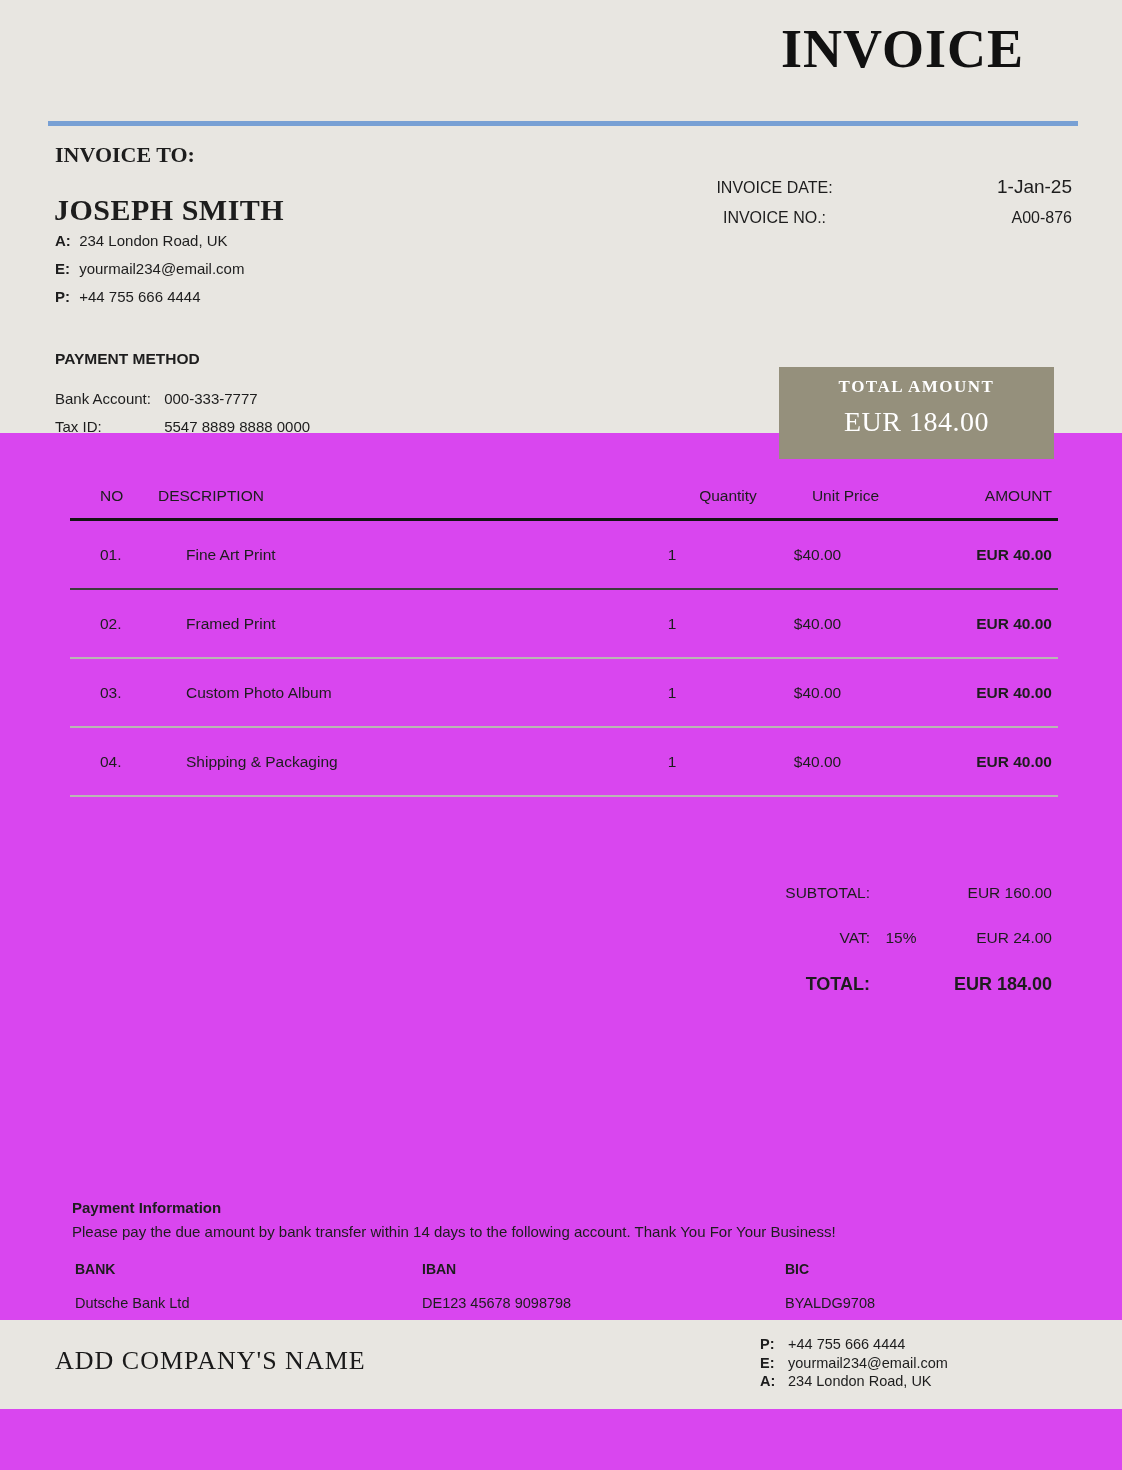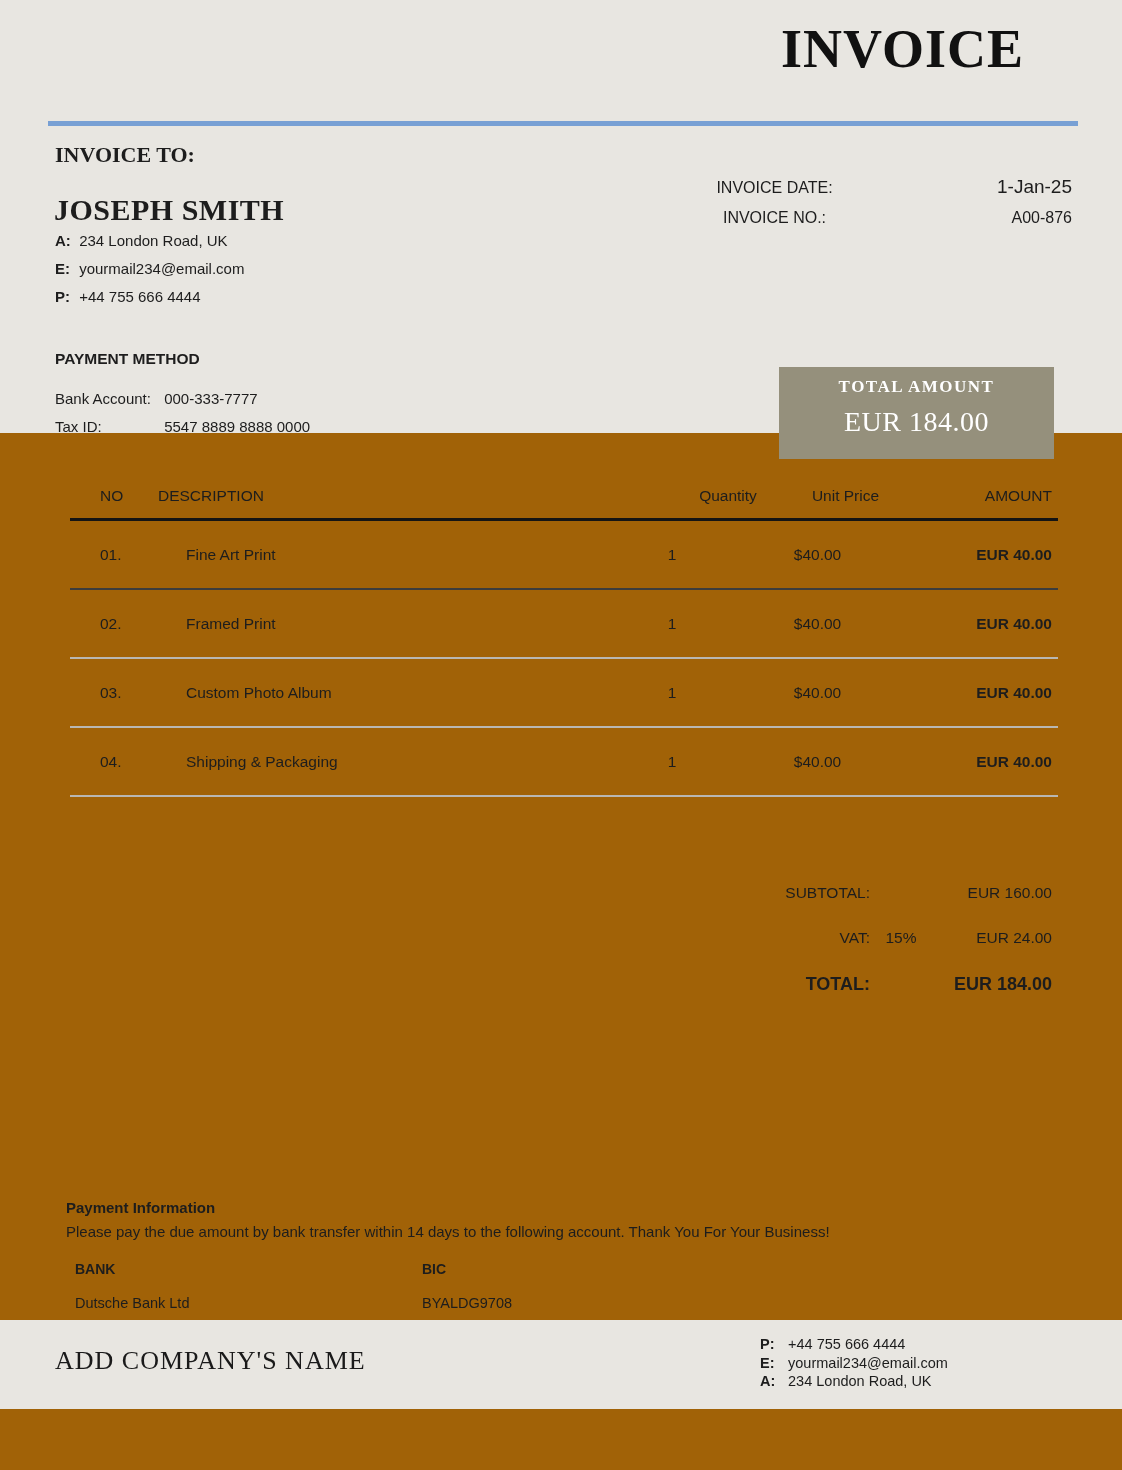--- a/index.html
+++ b/index.html
@@ -1,17 +1,17 @@
 <!DOCTYPE html>
 <html><head>
 <meta charset="utf-8">
 <style>
   html,body { margin:0; padding:0; background:#ffffff; }
   .page {
-    position:relative; width:1122px; height:1470px; background:#a16207;
+    position:relative; width:1122px; height:1470px; background:#d946ef;
     font-family:"Liberation Sans", sans-serif; color:#1d1d1d; overflow:hidden;
   }
   .top-band { position:absolute; left:0; top:0; width:1122px; height:433px; background:#e8e6e1; }
   .footer-band { position:absolute; left:0; top:1320px; width:1122px; height:89px; background:#e8e6e1; }
 
   .invoice-title {
     position:absolute; top:18px; right:98px; margin:0;
     font-family:"Liberation Serif", serif; font-weight:bold; font-size:54px;
     letter-spacing:1px; color:#111111;
   }
@@ -64,21 +64,21 @@
   .totals { position:absolute; left:700px; top:884px; width:352px; }
   .totals .srow {
     display:grid; grid-template-columns:1fr 62px 120px; align-items:baseline;
     margin-bottom:27px; font-size:15.5px;
   }
   .totals .s-label { text-align:right; }
   .totals .s-mid { text-align:center; }
   .totals .s-amt { text-align:right; }
   .totals .srow.grand { font-size:18px; font-weight:bold; }
 
-  .pay-info { position:absolute; left:66px; top:1199px; width:983px; }
+  .pay-info { position:absolute; left:72px; top:1199px; width:983px; }
   .pay-info-title { font-weight:bold; font-size:15px; }
   .pay-info-note { margin-top:7px; font-size:15px; }
 
   .bank-grid { position:absolute; left:75px; top:1261px; width:983px; display:grid; grid-template-columns:347px 363px 1fr; }
   .bank-grid .head { font-weight:bold; font-size:14px; }
   .bank-grid .val { margin-top:18px; font-size:14.5px; }
 
   .company-name {
     position:absolute; left:55px; top:1346px;
     font-family:"Liberation Serif", serif; font-size:26px; letter-spacing:1px; color:#1a1a1a;
@@ -201,20 +201,24 @@
     <div class="pay-info-title">Payment Information</div>
     <div class="pay-info-note">Please pay the due amount by bank transfer within 14 days to the following account. Thank You For Your Business!</div>
   </div>
 
   <div class="bank-grid">
     <div>
       <div class="head">BANK</div>
       <div class="val">Dutsche Bank Ltd</div>
     </div>
     <div>
+      <div class="head">IBAN</div>
+      <div class="val">DE123 45678 9098798</div>
+    </div>
+    <div>
       <div class="head">BIC</div>
       <div class="val">BYALDG9708</div>
     </div>
   </div>
 
   <div class="company-name">ADD COMPANY'S NAME</div>
 
   <div class="footer-contact">
     <div class="line">
       <span class="lbl">P:</span>

